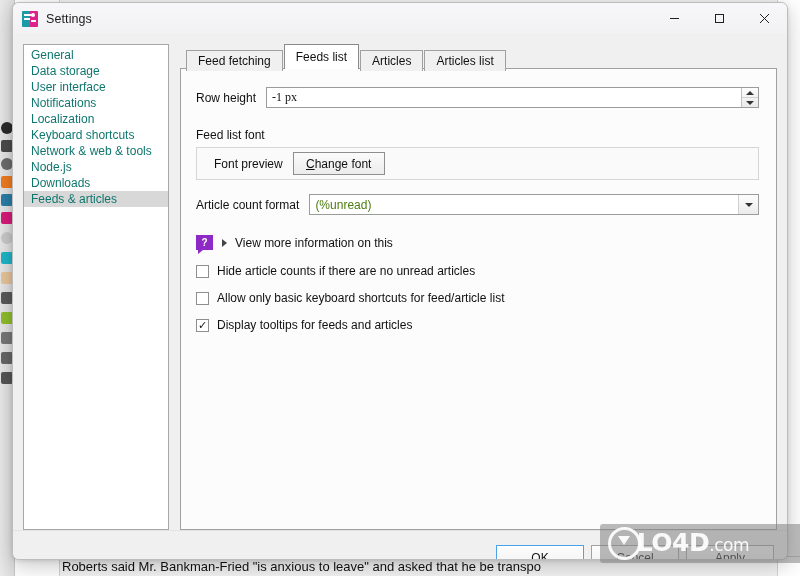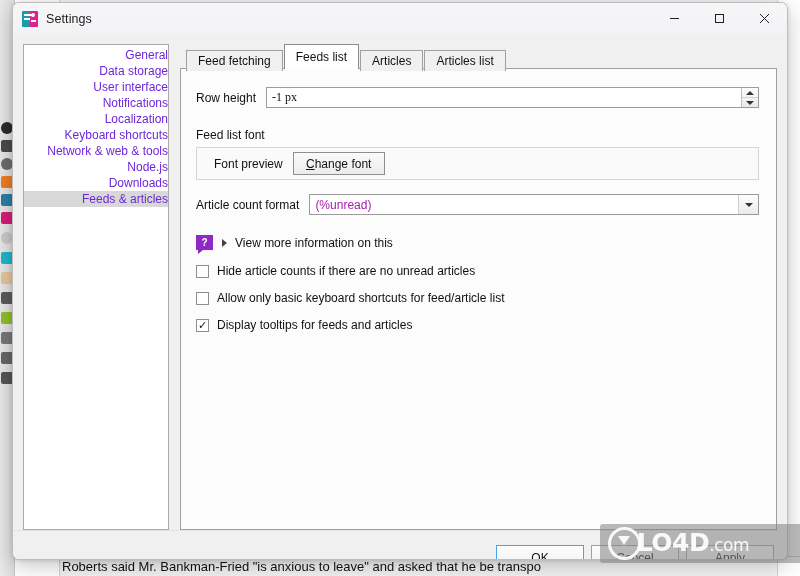--- a/index.html
+++ b/index.html
@@ -209,22 +209,21 @@
     padding-top: 2px;
     font-size: 12px;
     flex: none;
     height: 486px;
   }
   .cat-item {
     height: 16px;
     line-height: 16px;
     padding-left: 7px;
     white-space: nowrap;
-    color: #6d28d9;
-    text-align: right;
+    color: #0f766e;
   }
   .cat-item.selected {
     background: #d8d8d8;
   }
 
   
   #settings-area {
     flex: 1;
     display: flex;
     flex-direction: column;
@@ -384,21 +383,21 @@
     background: #fff;
     box-sizing: border-box;
     align-items: stretch;
   }
   .combobox .cval {
     flex: 1;
     display: flex;
     align-items: center;
     padding-left: 5px;
     font-size: 12px;
-    color: #a21caf;
+    color: #4d7c0f;
     min-width: 0;
     overflow: hidden;
     white-space: nowrap;
   }
   .combo-arrow {
     width: 19px;
     border-left: 1px solid #cfcfcf;
     background: linear-gradient(to bottom,#fdfdfd,#ebebeb);
     display: flex;
     align-items: center;

